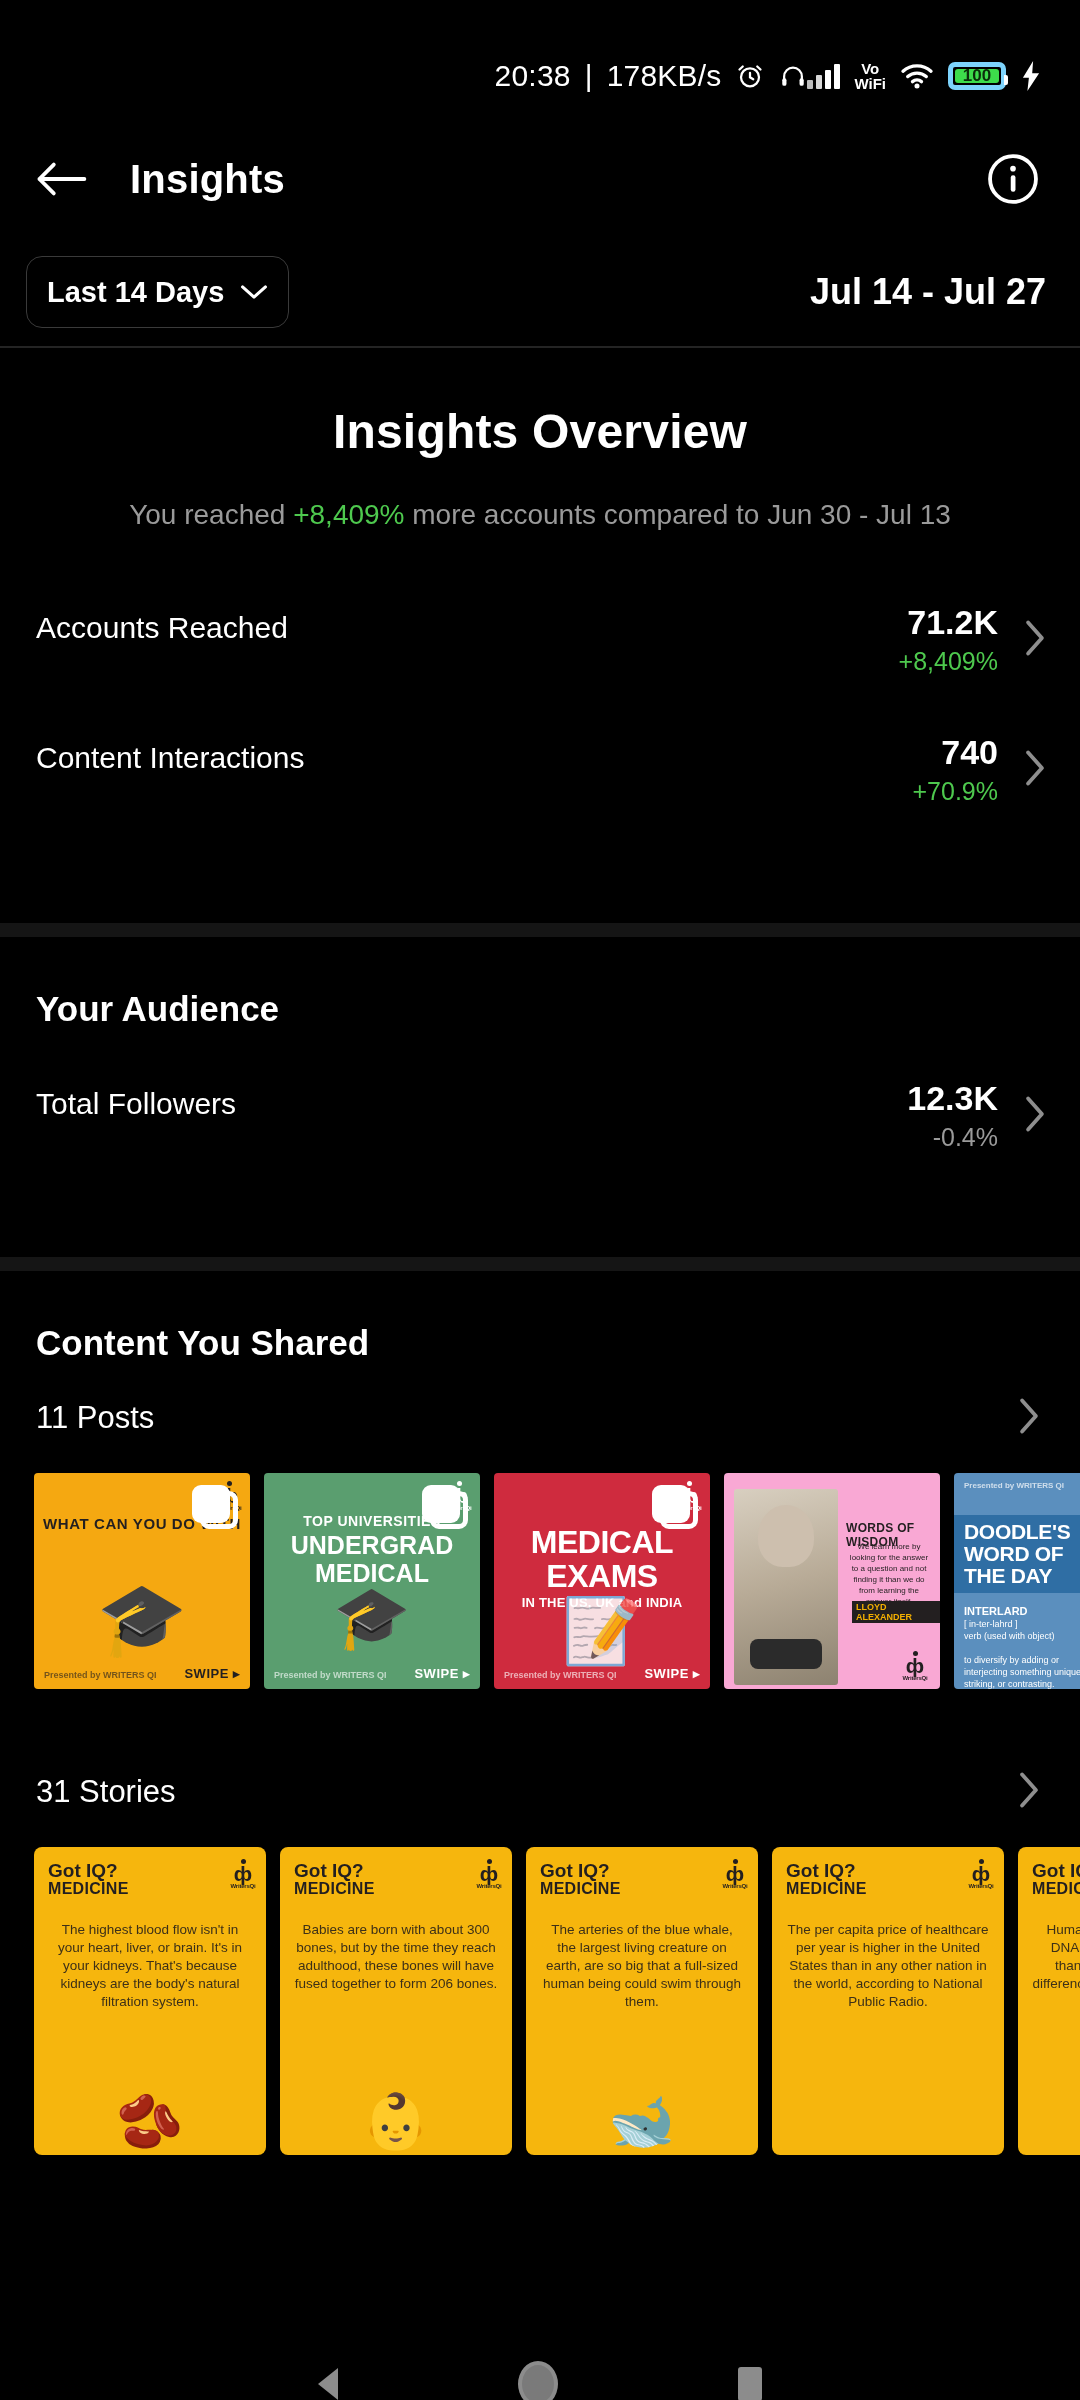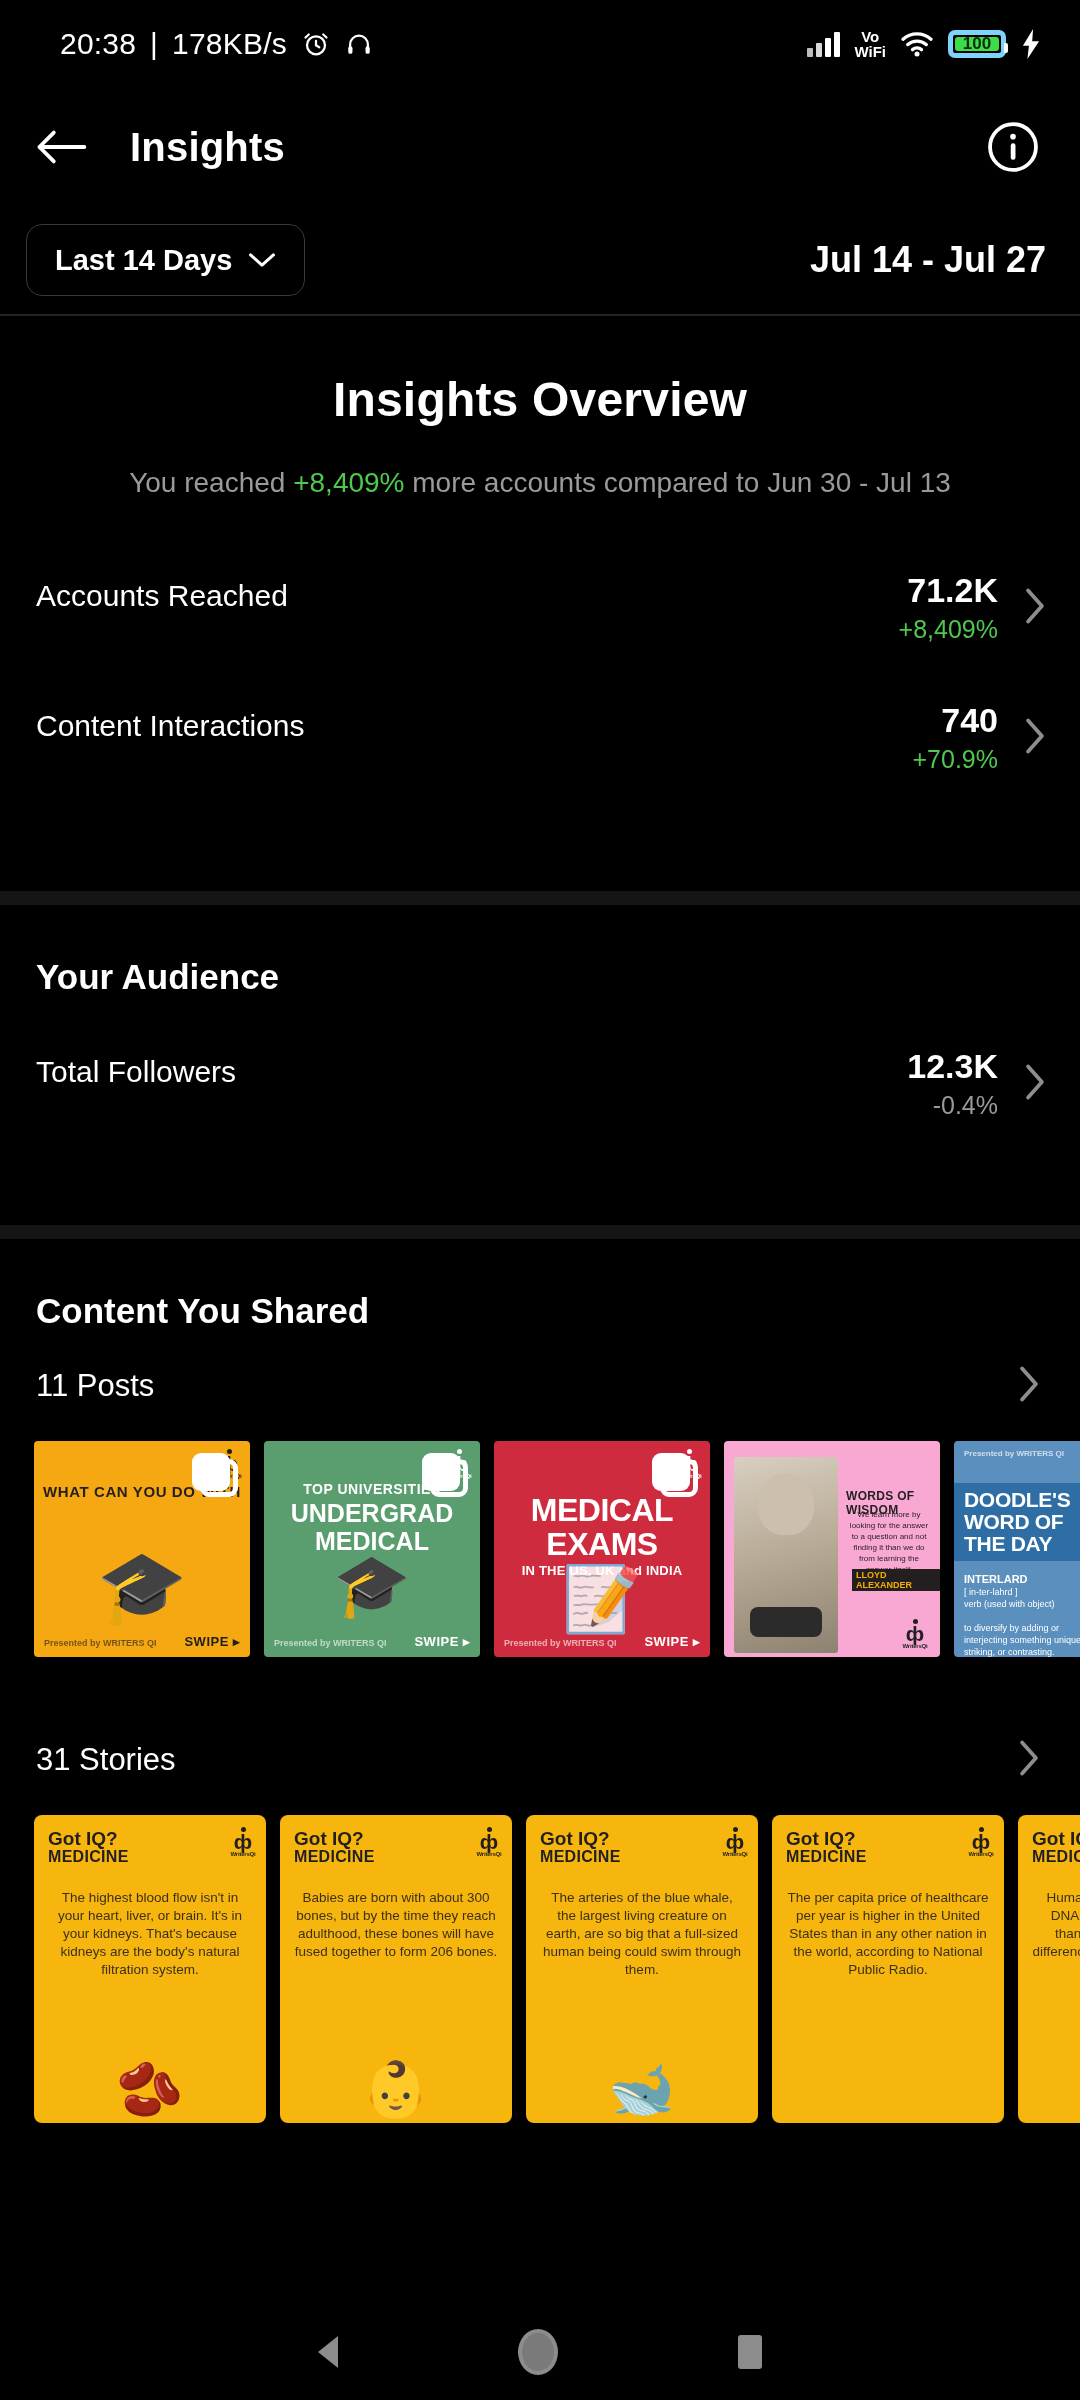--- a/index.html
+++ b/index.html
@@ -6,22 +6,23 @@
   html, body {
     width:1080px; height:2400px;
     background:#000;
     font-family:"Liberation Sans", sans-serif;
     overflow:hidden;
   }
   .screen { position:relative; width:1080px; height:2400px; background:#000; color:#fff; }
 
   
   .statusbar {
-    height:88px; display:flex; align-items:center; justify-content:space-between;
+    height:88px; display:flex; align-items:center; justify-content:flex-end;
     padding:0 38px 0 60px;
+    margin-top:32px;
   }
   .status-left { display:flex; align-items:center; gap:14px; font-size:30px; letter-spacing:.2px; color:#fff; font-weight:400;}
   .status-right { display:flex; align-items:center; gap:14px; }
   .sig { display:flex; align-items:flex-end; gap:3px; height:26px; }
   .sig i { width:6px; background:#fff; border-radius:1px; display:block; }
   .sig i:nth-child(1){height:9px;background:#bdbdbd}
   .sig i:nth-child(2){height:14px;background:#d8d8d8}
   .sig i:nth-child(3){height:19px}
   .sig i:nth-child(4){height:25px}
   .volte { font-size:15px; line-height:15px; text-align:center; font-weight:700;}
@@ -36,21 +37,21 @@
   
   .appbar { height:118px; display:flex; align-items:center; padding:0 40px 0 34px; }
   .appbar .title { font-size:40px; font-weight:700; margin-left:42px; letter-spacing:.2px;}
   .appbar .spacer { flex:1; }
   .icon-btn { display:flex; align-items:center; justify-content:center; }
 
   
   .daterow { display:flex; align-items:center; padding:0 34px 0 26px; height:108px; }
   .pill {
     border:1.6px solid #3a3a3a; border-radius:16px; height:72px;
-    display:flex; align-items:center; gap:16px; padding:0 28px; background:#000;
+    display:flex; align-items:center; gap:16px; padding:0 20px; background:#000;
   }
   .pill span { font-size:29px; font-weight:700; }
   .daterange { margin-left:auto; font-size:36px; font-weight:700; }
 
   .hr { height:2px; background:#242424; width:100%; }
   .divider { height:14px; background:#151515; width:100%; }
 
   
   .overview { padding:56px 34px 0; text-align:center; }
   .overview h1 { font-size:48px; font-weight:700; letter-spacing:.2px; }

